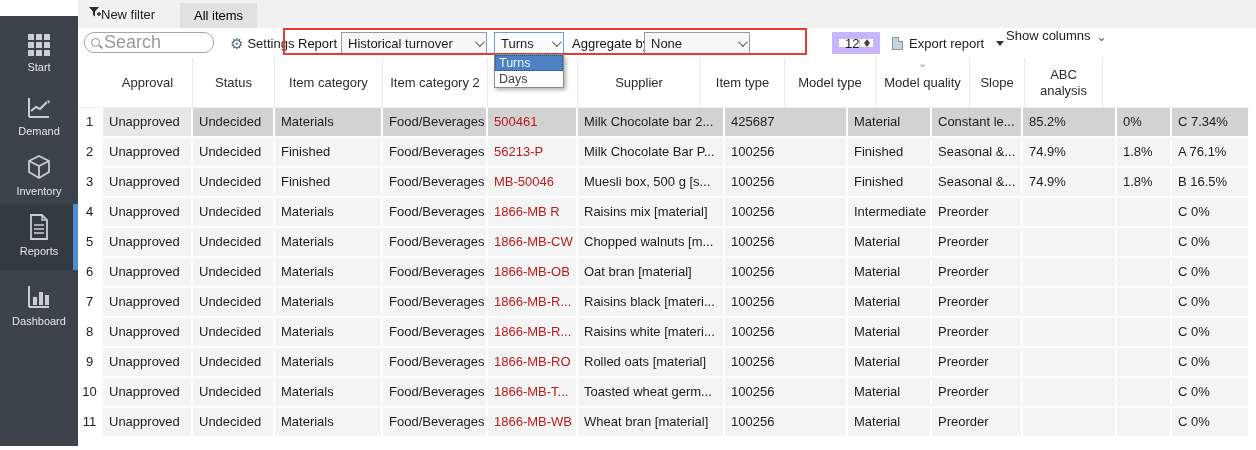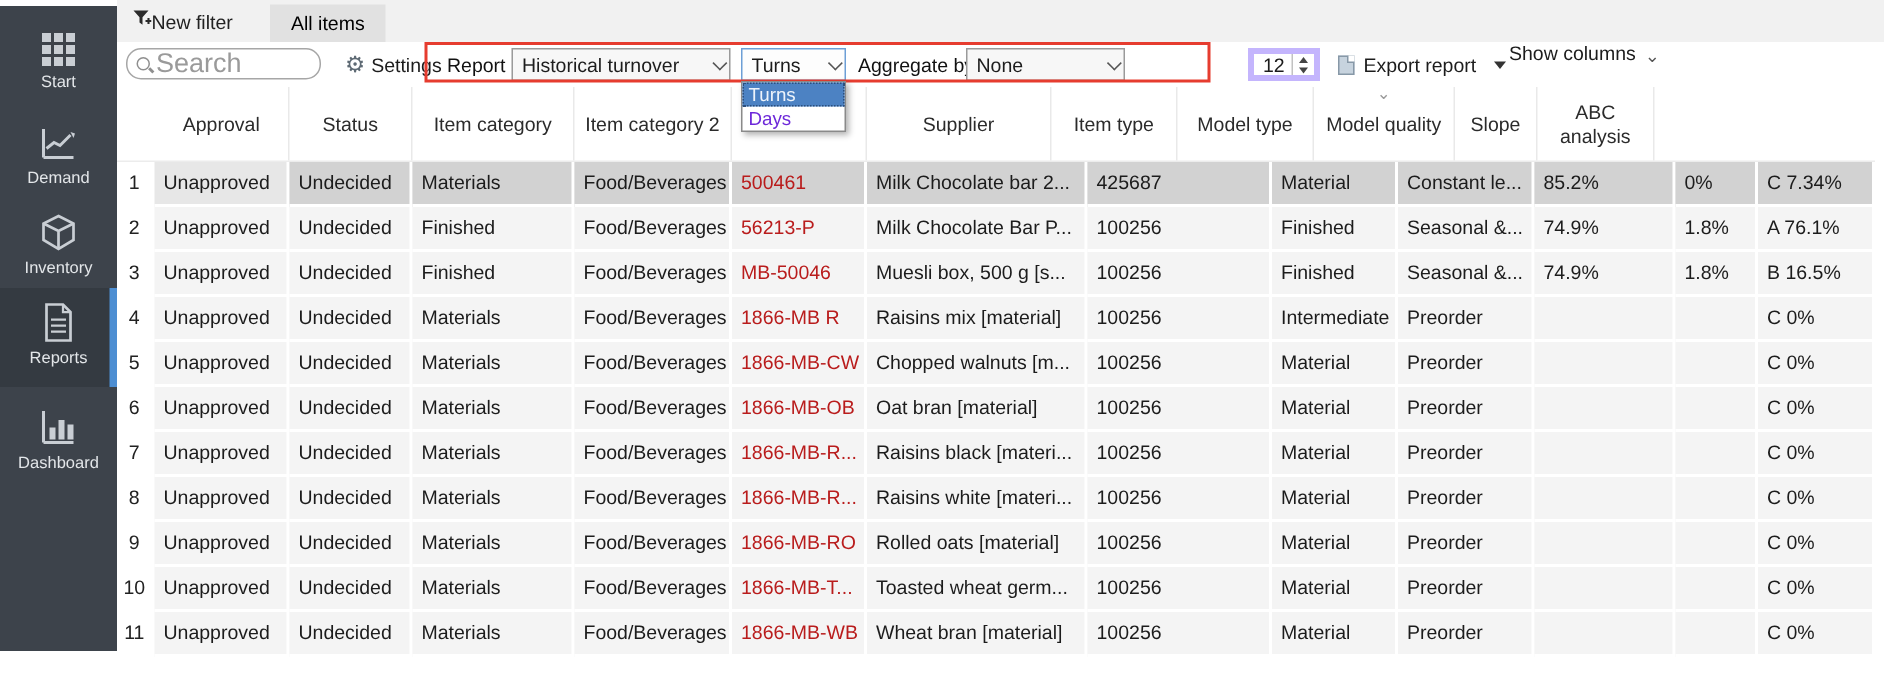--- a/index.html
+++ b/index.html
@@ -1,21 +1,21 @@
 <!DOCTYPE html>
 <html><head>
 <meta charset="utf-8">
 <style>
   * { box-sizing: border-box; margin: 0; padding: 0; }
   html,body { background:#fff; }
   body { font-family:"Liberation Sans", sans-serif; }
   #app { position:relative; width:1256px; height:450px; background:#fff; overflow:hidden; font-size:13px; color:#1c1c1c; }
 
   
-  .sidebar { position:absolute; left:0; top:4px; width:78px; height:430px; background:#3d434b; z-index:4; }
+  .sidebar { position:absolute; left:0; top:16px; width:78px; height:430px; background:#3d434b; z-index:4; }
   .side-item { position:absolute; left:0; width:78px; text-align:center; color:#e3e6e9; cursor:pointer; }
   .side-item .icon { display:block; margin:0 auto 5px auto; color:#c9ced4; }
   .side-item .lbl { font-size:11px; display:block; }
   .side-item.active { background:#343a41; }
   .side-sel-bar { position:absolute; right:0; width:5px; background:#4d8ed2; z-index:5; }
   .grid-icon { display:grid; grid-template-columns:repeat(3,6px); grid-template-rows:repeat(3,6px); gap:2px; width:22px; margin:0 auto 5px auto; }
   .grid-icon span { background:#c9ced4; }
 
   
   .tabbar { position:absolute; left:78px; top:0; width:1178px; height:28px; background:#f1f1f1; }
@@ -30,36 +30,36 @@
   .mag { width:9px; height:9px; border:1.5px solid #8f8f8f; border-radius:50%; position:relative; margin-right:4px; flex:none; }
   .mag::after { content:""; position:absolute; left:7px; top:7px; width:4px; height:1.5px; background:#8f8f8f; transform:rotate(45deg); }
   .settings { position:absolute; left:152px; top:0; height:30px; display:flex; align-items:center; gap:4px; cursor:pointer; }
   .gear { color:#5e6a74; font-size:15px; line-height:1; }
   .red-box { position:absolute; left:283px; top:28px; width:524px; height:27px; border:2px solid #e63c2f; z-index:6; pointer-events:none; }
   .tb-label { position:absolute; top:0; height:30px; display:flex; align-items:center; color:#111; }
   .combo { position:absolute; top:4px; height:22px; background:#f7f7f7; border:1px solid #9a9a9a; display:flex; align-items:center; padding:0 4px 0 6px; cursor:pointer; }
   .combo .val { flex:1; white-space:nowrap; overflow:hidden; }
   .chev { width:7px; height:7px; border-right:1.5px solid #555; border-bottom:1.5px solid #555; transform:rotate(45deg) translateY(-2px); flex:none; margin-left:6px; }
   .combo.focus { border-color:#6d9fd6; background:#fdfdfd; }
-  .spinner { position:absolute; left:754px; top:4px; width:48px; height:22px; border:4px solid #c4b5fd; background:#fff; display:flex;text-align:right; }
+  .spinner { position:absolute; left:754px; top:4px; width:48px; height:22px; border:7px solid #c4b5fd; background:#fff; display:flex;text-align:right; }
   .spinner .num { flex:1; display:flex; align-items:center; padding-left:6px; }
   .spin-btns { width:15px; border-left:1px solid #c2c2c2; display:flex; flex-direction:column; }
   .spin-btns div { flex:1; display:flex; align-items:center; justify-content:center; cursor:pointer; }
   .tri-up { width:0; height:0; border-left:3.5px solid transparent; border-right:3.5px solid transparent; border-bottom:4px solid #444; }
   .tri-dn { width:0; height:0; border-left:3.5px solid transparent; border-right:3.5px solid transparent; border-top:4px solid #444; }
   .export-grp { position:absolute; left:814px; top:0; height:30px; display:flex; align-items:center; gap:6px; cursor:pointer; }
   .doc-ico { width:11px; height:13px; background:#c7d3de; border:1px solid #8798a7; position:relative; }
   .doc-ico::after { content:""; position:absolute; right:-1px; top:-1px; width:4px; height:4px; background:#fff; border-left:1px solid #8798a7; border-bottom:1px solid #8798a7; }
   .dd-arrow { width:0; height:0; border-left:4px solid transparent; border-right:4px solid transparent; border-top:5px solid #333; margin-left:6px; cursor:pointer; }
   .showcols { position:absolute; left:928px; top:0; height:30px; display:flex; gap:6px; cursor:pointer; }
   .adjust-ico { color:#555; font-size:12px; line-height:1; transform:translateY(3px); }
 
   
   .popup { position:absolute; left:494px; top:54px; width:70px; background:#fff; border:1px solid #8a8a8a; box-shadow:2px 2px 4px rgba(0,0,0,.3); z-index:10; font-size:12.5px; }
-  .popup .opt { height:16px; line-height:16px; padding-left:4px; cursor:pointer; color:#6d28d9; }
+  .popup .opt { height:16px; line-height:16px; padding-left:4px; cursor:pointer; color:#404040; }
   .popup .opt.sel { background:#4c82c3; color:#0d1e33; outline:1px dotted #2c4f7d; outline-offset:-1px; color:#eef4fb; }
 
   
   .table { position:absolute; left:78px; top:58px; width:1172px; }
   .thead { display:flex; height:50px; background:#fff; border-bottom:1px solid #ececec; }
   .hcell { display:flex; align-items:center; justify-content:center; text-align:center; color:#2b2b2b; border-right:1px solid #e9e9e9; position:relative; line-height:16px; }
   .hgutter { border-right:none; }
   .sort-chev { position:absolute; top:0px; left:0; right:0; text-align:center; color:#9a9a9a; font-size:11px; line-height:10px; }
   .trow { display:flex; height:30px; }
   .cell { background:#f4f4f4; border-right:2px solid #fff; border-bottom:2px solid #fff; height:30px; line-height:28px; padding-left:6px; white-space:nowrap; overflow:hidden; }

